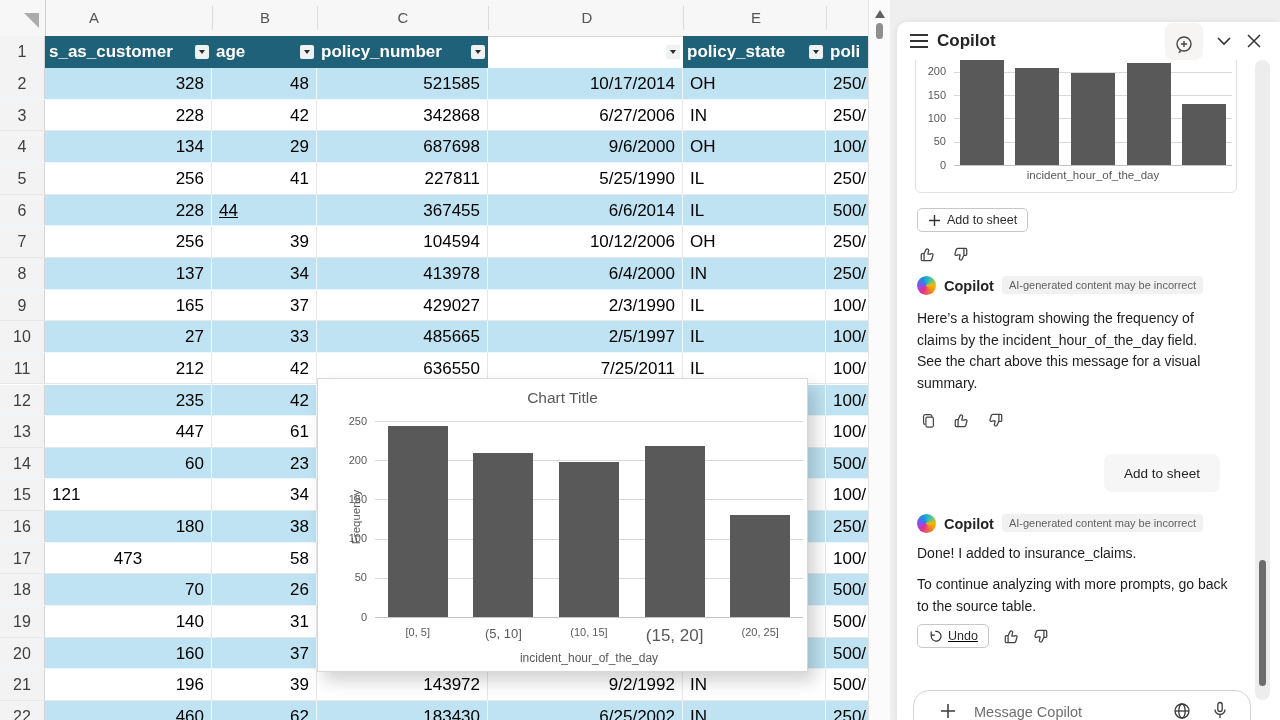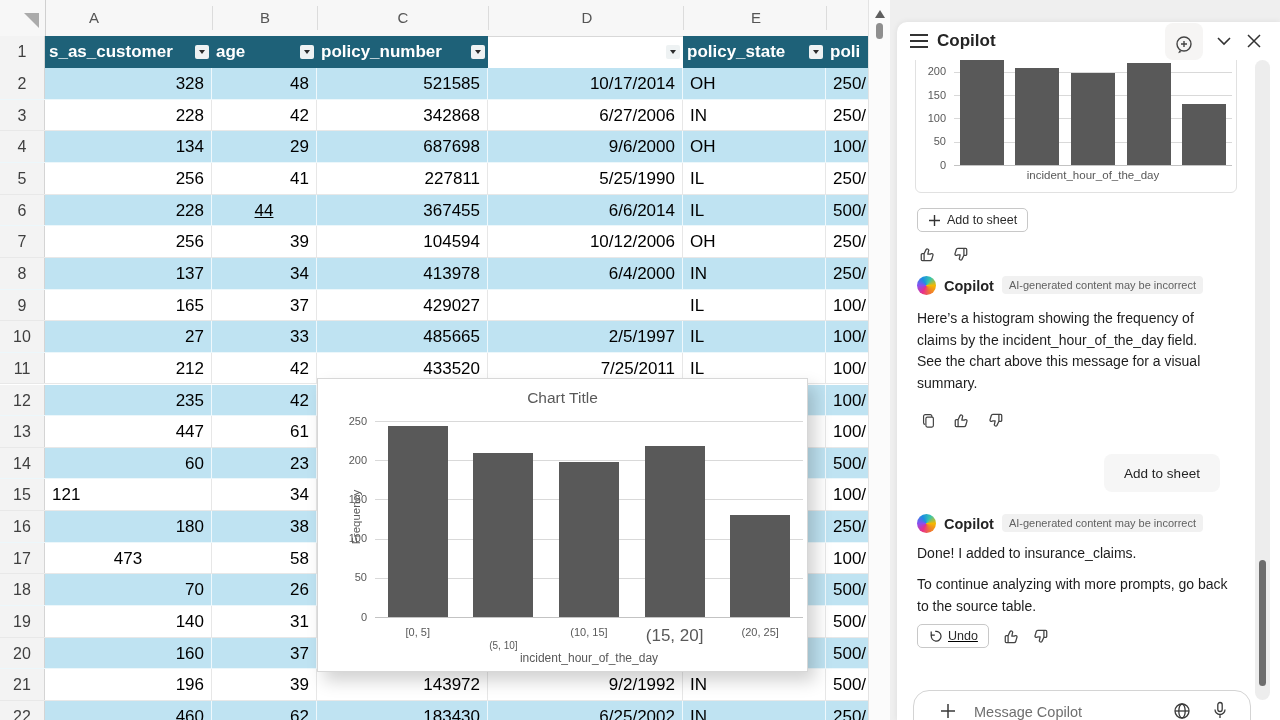--- a/index.html
+++ b/index.html
@@ -120,21 +120,21 @@
         <div class="cell" style="left: 45px; width: 167px; text-align: right; line-height: 31.65px; border-right: 1px solid rgb(231, 231, 231);">256</div>
         <div class="cell" style="left: 212px; width: 105px; text-align: right; line-height: 31.65px; border-right: 1px solid rgb(231, 231, 231);">41</div>
         <div class="cell" style="left: 317px; width: 171px; text-align: right; line-height: 31.65px; border-right: 1px solid rgb(231, 231, 231);">227811</div>
         <div class="cell" style="left: 488px; width: 195px; text-align: right; line-height: 31.65px; border-right: 1px solid rgb(231, 231, 231);">5/25/1990</div>
         <div class="cell" style="left: 683px; width: 143px; text-align: left; line-height: 31.65px; border-right: 1px solid rgb(231, 231, 231);">IL</div>
         <div class="cell" style="left: 826px; width: 44px; text-align: left; line-height: 31.65px; border-right: 1px solid rgb(231, 231, 231);">250/</div>
       </div>
       <div class="data-row" style="top: 158.6px; height: 31.65px; background: var(--band); border-bottom: 1px solid rgba(255, 255, 255, 0.7); box-sizing: border-box;">
         <div class="rownum" style="height: 100%; line-height: 31.65px;">6</div>
         <div class="cell" style="left: 45px; width: 167px; text-align: right; line-height: 31.65px; border-right: 1px solid rgba(255, 255, 255, 0.75);">228</div>
-        <div class="cell" style="left: 212px; width: 105px; text-align: center; line-height: 31.65px; border-right: 1px solid rgba(255, 255, 255, 0.75); text-decoration: underline;">44</div>
+        <div class="cell" style="left: 212px; width: 105px; text-align: left; line-height: 31.65px; border-right: 1px solid rgba(255, 255, 255, 0.75); text-decoration: underline;">44</div>
         <div class="cell" style="left: 317px; width: 171px; text-align: right; line-height: 31.65px; border-right: 1px solid rgba(255, 255, 255, 0.75);">367455</div>
         <div class="cell" style="left: 488px; width: 195px; text-align: right; line-height: 31.65px; border-right: 1px solid rgba(255, 255, 255, 0.75);">6/6/2014</div>
         <div class="cell" style="left: 683px; width: 143px; text-align: left; line-height: 31.65px; border-right: 1px solid rgba(255, 255, 255, 0.75);">IL</div>
         <div class="cell" style="left: 826px; width: 44px; text-align: left; line-height: 31.65px; border-right: 1px solid rgba(255, 255, 255, 0.75);">500/</div>
       </div>
       <div class="data-row" style="top: 190.25px; height: 31.65px; background: rgb(255, 255, 255); border-bottom: 1px solid rgb(232, 232, 232); box-sizing: border-box;">
         <div class="rownum" style="height: 100%; line-height: 31.65px;">7</div>
         <div class="cell" style="left: 45px; width: 167px; text-align: right; line-height: 31.65px; border-right: 1px solid rgb(231, 231, 231);">256</div>
         <div class="cell" style="left: 212px; width: 105px; text-align: right; line-height: 31.65px; border-right: 1px solid rgb(231, 231, 231);">39</div>
         <div class="cell" style="left: 317px; width: 171px; text-align: right; line-height: 31.65px; border-right: 1px solid rgb(231, 231, 231);">104594</div>
@@ -149,37 +149,38 @@
         <div class="cell" style="left: 317px; width: 171px; text-align: right; line-height: 31.65px; border-right: 1px solid rgba(255, 255, 255, 0.75);">413978</div>
         <div class="cell" style="left: 488px; width: 195px; text-align: right; line-height: 31.65px; border-right: 1px solid rgba(255, 255, 255, 0.75);">6/4/2000</div>
         <div class="cell" style="left: 683px; width: 143px; text-align: left; line-height: 31.65px; border-right: 1px solid rgba(255, 255, 255, 0.75);">IN</div>
         <div class="cell" style="left: 826px; width: 44px; text-align: left; line-height: 31.65px; border-right: 1px solid rgba(255, 255, 255, 0.75);">250/</div>
       </div>
       <div class="data-row" style="top: 253.55px; height: 31.65px; background: rgb(255, 255, 255); border-bottom: 1px solid rgb(232, 232, 232); box-sizing: border-box;">
         <div class="rownum" style="height: 100%; line-height: 31.65px;">9</div>
         <div class="cell" style="left: 45px; width: 167px; text-align: right; line-height: 31.65px; border-right: 1px solid rgb(231, 231, 231);">165</div>
         <div class="cell" style="left: 212px; width: 105px; text-align: right; line-height: 31.65px; border-right: 1px solid rgb(231, 231, 231);">37</div>
         <div class="cell" style="left: 317px; width: 171px; text-align: right; line-height: 31.65px; border-right: 1px solid rgb(231, 231, 231);">429027</div>
+        <div class="cell" style="left: 488px; width: 195px; text-align: right; line-height: 31.65px; border-right: 1px solid rgb(231, 231, 231);">2/3/1990</div>
         <div class="cell" style="left: 683px; width: 143px; text-align: left; line-height: 31.65px; border-right: 1px solid rgb(231, 231, 231);">IL</div>
         <div class="cell" style="left: 826px; width: 44px; text-align: left; line-height: 31.65px; border-right: 1px solid rgb(231, 231, 231);">100/</div>
       </div>
       <div class="data-row" style="top: 285.2px; height: 31.65px; background: var(--band); border-bottom: 1px solid rgba(255, 255, 255, 0.7); box-sizing: border-box; padding-left: 48px;">
         <div class="rownum" style="height: 100%; line-height: 31.65px;">10</div>
         <div class="cell" style="left: 45px; width: 167px; text-align: right; line-height: 31.65px; border-right: 1px solid rgba(255, 255, 255, 0.75);">27</div>
         <div class="cell" style="left: 212px; width: 105px; text-align: right; line-height: 31.65px; border-right: 1px solid rgba(255, 255, 255, 0.75);">33</div>
         <div class="cell" style="left: 317px; width: 171px; text-align: right; line-height: 31.65px; border-right: 1px solid rgba(255, 255, 255, 0.75);">485665</div>
         <div class="cell" style="left: 488px; width: 195px; text-align: right; line-height: 31.65px; border-right: 1px solid rgba(255, 255, 255, 0.75);">2/5/1997</div>
         <div class="cell" style="left: 683px; width: 143px; text-align: left; line-height: 31.65px; border-right: 1px solid rgba(255, 255, 255, 0.75);">IL</div>
         <div class="cell" style="left: 826px; width: 44px; text-align: left; line-height: 31.65px; border-right: 1px solid rgba(255, 255, 255, 0.75);">100/</div>
       </div>
       <div class="data-row" style="top: 316.85px; height: 31.65px; background: rgb(255, 255, 255); border-bottom: 1px solid rgb(232, 232, 232); box-sizing: border-box;">
         <div class="rownum" style="height: 100%; line-height: 31.65px;">11</div>
         <div class="cell" style="left: 45px; width: 167px; text-align: right; line-height: 31.65px; border-right: 1px solid rgb(231, 231, 231);">212</div>
         <div class="cell" style="left: 212px; width: 105px; text-align: right; line-height: 31.65px; border-right: 1px solid rgb(231, 231, 231);">42</div>
-        <div class="cell" style="left: 317px; width: 171px; text-align: right; line-height: 31.65px; border-right: 1px solid rgb(231, 231, 231);">433520</div>
+        <div class="cell" style="left: 317px; width: 171px; text-align: right; line-height: 31.65px; border-right: 1px solid rgb(231, 231, 231);">636550</div>
         <div class="cell" style="left: 488px; width: 195px; text-align: right; line-height: 31.65px; border-right: 1px solid rgb(231, 231, 231);">7/25/2011</div>
         <div class="cell" style="left: 683px; width: 143px; text-align: left; line-height: 31.65px; border-right: 1px solid rgb(231, 231, 231);">IL</div>
         <div class="cell" style="left: 826px; width: 44px; text-align: left; line-height: 31.65px; border-right: 1px solid rgb(231, 231, 231);">100/</div>
       </div>
       <div class="data-row" style="top: 348.5px; height: 31.65px; background: var(--band); border-bottom: 1px solid rgba(255, 255, 255, 0.7); box-sizing: border-box;">
         <div class="rownum" style="height: 100%; line-height: 31.65px;">12</div>
         <div class="cell" style="left: 45px; width: 167px; text-align: right; line-height: 31.65px; border-right: 1px solid rgba(255, 255, 255, 0.75);">235</div>
         <div class="cell" style="left: 212px; width: 105px; text-align: right; line-height: 31.65px; border-right: 1px solid rgba(255, 255, 255, 0.75);">42</div>
         <div class="cell" style="left: 317px; width: 171px; text-align: right; line-height: 31.65px; border-right: 1px solid rgba(255, 255, 255, 0.75);"></div>
         <div class="cell" style="left: 488px; width: 195px; text-align: right; line-height: 31.65px; border-right: 1px solid rgba(255, 255, 255, 0.75);"></div>
@@ -288,21 +289,21 @@
       <div class="tick-lab" style="left: 17px; width: 32px; top: 153.1px; font-size: 11px;">100</div>
       <div class="gridline" style="left: 57px; width: 428px; top: 120.4px; background: rgb(217, 217, 217);"></div>
       <div class="tick-lab" style="left: 17px; width: 32px; top: 113.9px; font-size: 11px;">150</div>
       <div class="gridline" style="left: 57px; width: 428px; top: 81.2px; background: rgb(217, 217, 217);"></div>
       <div class="tick-lab" style="left: 17px; width: 32px; top: 74.7px; font-size: 11px;">200</div>
       <div class="gridline" style="left: 57px; width: 428px; top: 42px; background: rgb(217, 217, 217);"></div>
       <div class="tick-lab" style="left: 17px; width: 32px; top: 35.5px; font-size: 11px;">250</div>
       <div class="bar" style="left: 69.8px; width: 60px; top: 46.704px; height: 191.296px;"></div>
       <div class="cat-lab" style="left: 57px; width: 85.6px; top: 247px; font-size: 11px;">[0, 5]</div>
       <div class="bar" style="left: 155.4px; width: 60px; top: 74.144px; height: 163.856px;"></div>
-      <div class="cat-lab" style="left: 142.6px; width: 85.6px; top: 261px; font-size: 10px;">(5, 10]</div>
+      <div class="cat-lab" style="left: 142.6px; width: 85.6px; top: 247px; font-size: 13px;">(5, 10]</div>
       <div class="bar" style="left: 241px; width: 60px; top: 82.768px; height: 155.232px;"></div>
       <div class="cat-lab" style="left: 228.2px; width: 85.6px; top: 247px; font-size: 11px;">(10, 15]</div>
       <div class="bar" style="left: 326.6px; width: 60px; top: 67.088px; height: 170.912px;"></div>
       <div class="cat-lab" style="left: 313.8px; width: 85.6px; top: 247px; font-size: 17px;">(15, 20]</div>
       <div class="bar" style="left: 412.2px; width: 60px; top: 136.08px; height: 101.92px;"></div>
       <div class="cat-lab" style="left: 399.4px; width: 85.6px; top: 247px; font-size: 11px;">(20, 25]</div>
       <div class="x-title" style="left: 57px; width: 428px; top: 272px; font-size: 12px;">incident_hour_of_the_day</div>
       <div class="y-title" style="left: 11px; top: 132px; font-size: 11.5px;">Frequency</div>
     </div>
 

